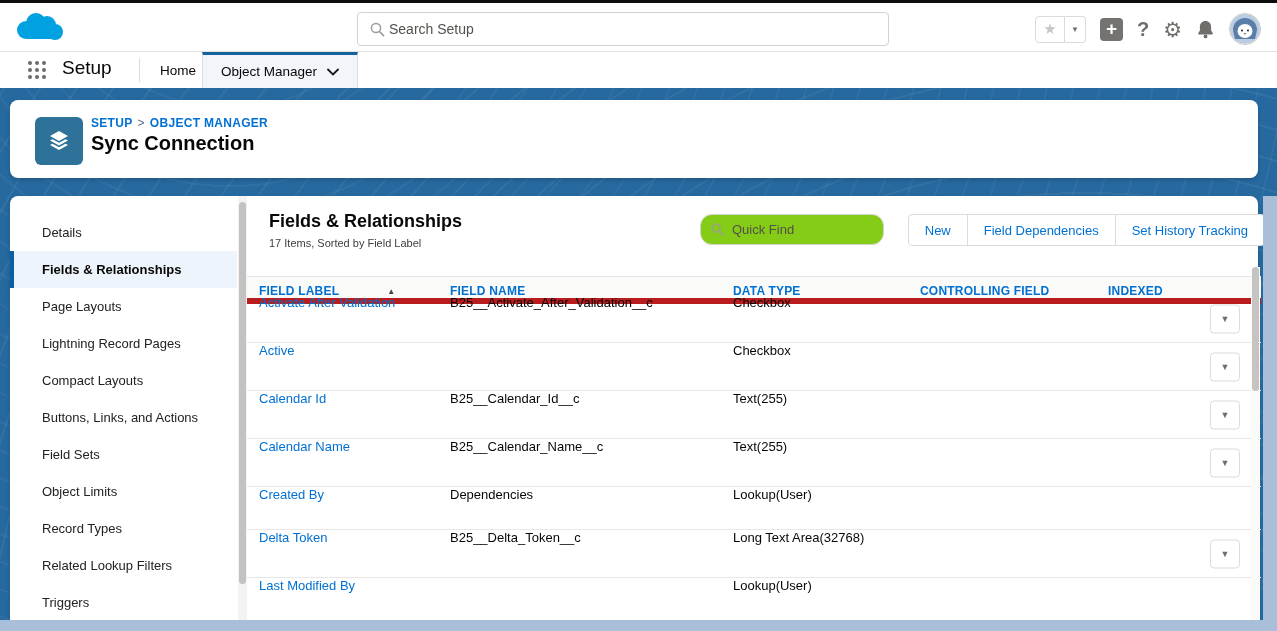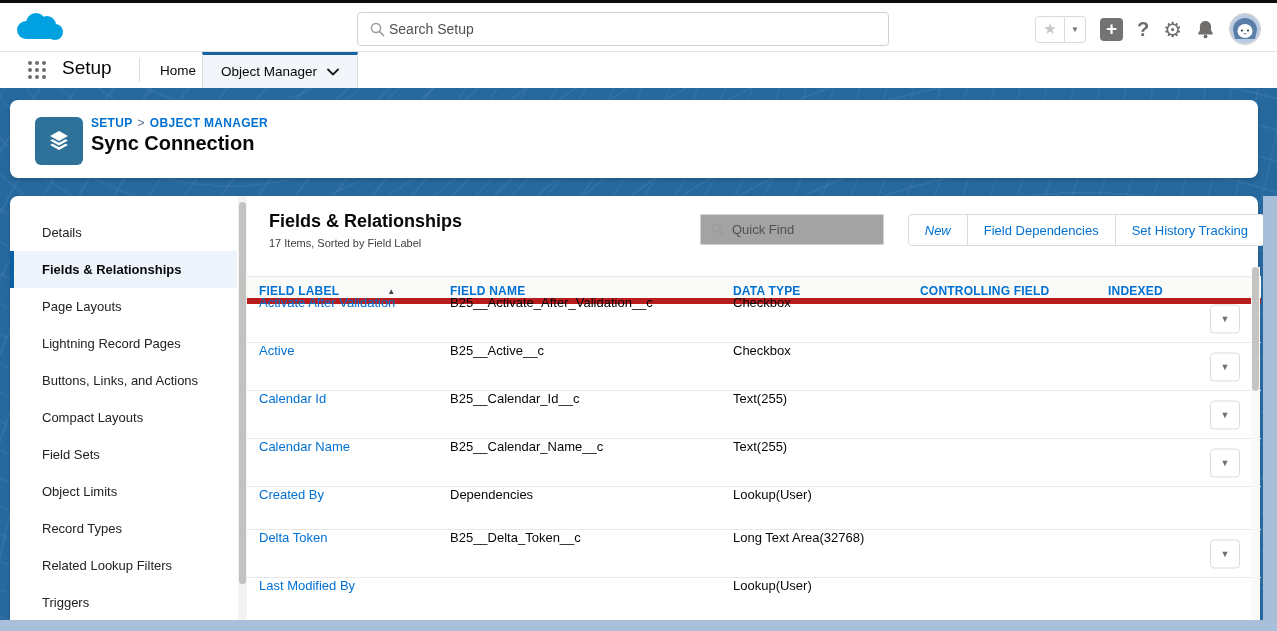--- a/index.html
+++ b/index.html
@@ -57,26 +57,26 @@
   .side-list { padding-top:18px; }
   .side-item { height:37px; display:flex; align-items:center; padding-left:32px; font-size:13px; color:#222; cursor:pointer; }
   .side-item.active { background:#eef4fb; border-left:4px solid #0b5fa5; padding-left:28px; font-weight:bold; color:#080707; }
   .side-scroll { left:228px; top:0; width:9px; height:424px; background:#f4f3f2; }
   .side-scroll .thumb { left:1px; top:6px; width:7px; height:382px; background:#c4c2c0; border-radius:4px; }
 
   
   .main-panel { left:237px; top:0; width:1021px; height:424px; }
   .panel-title { left:22px; top:15px; font-size:18px; font-weight:bold; color:#080707; }
   .panel-subtitle { left:22px; top:41px; font-size:11px; color:#3e3e3c; }
-  .quick-find { left:453px; top:18px; width:184px; height:31px; border:1px solid #d4d2d0; border-radius:0; background:#a3a3a3; display:flex; align-items:center; padding-left:10px; }
+  .quick-find { left:453px; top:18px; width:184px; height:31px; border:1px solid #d4d2d0; border-radius:12px; background:#84cc16; display:flex; align-items:center; padding-left:10px; }
   .quick-find input { border:none; outline:none; font-size:13px; color:#3e3e3c; width:130px; margin-left:8px; font-family:"Liberation Sans",sans-serif; background:transparent; }
   .quick-find input::placeholder { color:#54504c; opacity:1; }
   .btn-group { right:3px; top:18px; display:flex; }
   .btn-group button { height:32px; border:1px solid #dddbda; background:#fff; color:#0070d2; font-size:13px; padding:0 16px; margin-left:-1px; cursor:pointer; font-family:"Liberation Sans",sans-serif; white-space:nowrap; }
-  .btn-group button:first-child { border-radius:4px 0 0 4px; margin-left:13px;font-style:italic; }
+  .btn-group button:first-child { border-radius:4px 0 0 4px; margin-left:13px; }
   .btn-group button:last-child { border-radius:0 4px 4px 0; }
 
   
   .tbl-head { left:0; top:80px; width:1014px; height:28px; border-top:1px solid #e5e5e5; border-bottom:6px solid #b91c1c; background:#fafaf9; }
   .th { position:absolute; top:0; height:28px; display:flex; align-items:center; font-size:12px; font-weight:bold; color:#0070d2; letter-spacing:0.2px; cursor:pointer; }
   .sort-arrow { margin-left:48px; color:#444; font-size:8px; }
   .rows { left:0; top:99px; width:1014px; }
   .row { position:relative; border-bottom:1px solid #e8e8e8; }
   .row.h48 { height:48px; } .row.h43 { height:43px; }
   .cell { position:absolute; top:0; height:100%; display:flex; align-items:flex-start; font-size:13px; color:#080707; }
@@ -207,24 +207,24 @@
       <div class="side-item active">
           <span>Fields &amp; Relationships</span>
         </div>
       <div class="side-item">
           <span>Page Layouts</span>
         </div>
       <div class="side-item">
           <span>Lightning Record Pages</span>
         </div>
       <div class="side-item">
+          <span>Compact Layouts</span>
+        </div>
+      <div class="side-item">
           <span>Buttons, Links, and Actions</span>
-        </div>
-      <div class="side-item">
-          <span>Compact Layouts</span>
         </div>
       <div class="side-item">
           <span>Field Sets</span>
         </div>
       <div class="side-item">
           <span>Object Limits</span>
         </div>
       <div class="side-item">
           <span>Record Types</span>
         </div>
@@ -289,21 +289,20 @@
         <span class="cell c2">Checkbox</span>
         <span class="cell c3"></span>
         <span class="cell c4"></span>
         <span class="row-menu">▼</span>
       </div>
 
       <div class="row h48">
         <span class="cell c0">
             <a href="#">Active</a>
           </span>
-        <span class="cell c1">B25__Active__c</span>
         <span class="cell c2">Checkbox</span>
         <span class="cell c3"></span>
         <span class="cell c4"></span>
         <span class="row-menu">▼</span>
       </div>
 
       <div class="row h48">
         <span class="cell c0">
             <a href="#">Calendar Id</a>
           </span>

